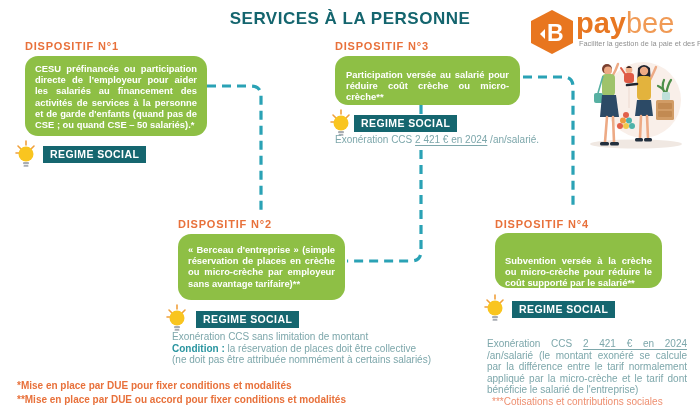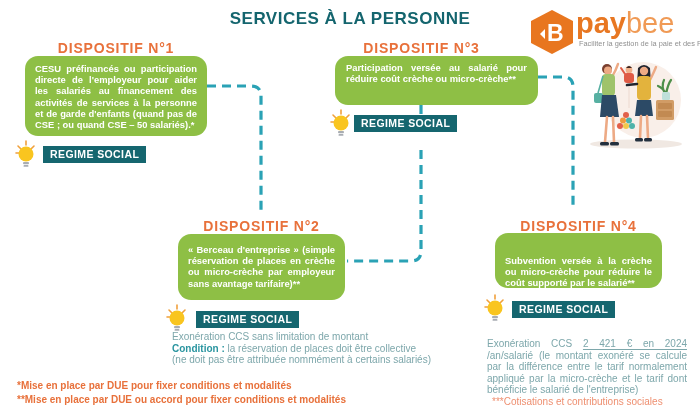--- a/index.html
+++ b/index.html
@@ -7,32 +7,32 @@
           font-family:"Liberation Sans",sans-serif;}
   .abs{position:absolute;}
   .page-title{left:0;right:0;top:9px;text-align:center;font-size:17px;font-weight:bold;
               letter-spacing:.5px;color:#14656e;}
   
   .logo-text{left:576px;top:7px;font-size:29px;line-height:32px;white-space:nowrap;}
   .brand-bold{color:#e87722;font-weight:bold;margin-top:44px;}
   .brand-light{color:#f09a55;font-weight:normal;}
   .logo-tagline{left:579px;top:39px;font-size:7.4px;color:#909090;white-space:nowrap;}
   
-  .disp-title{color:#e8713b;font-weight:bold;font-size:14px;letter-spacing:.8px;
-              text-align:center;white-space:nowrap;}
+  .disp-title{color:#e8713b;font-weight:bold;font-size:11px;letter-spacing:.8px;
+              text-align:left;white-space:nowrap;}
   .t1{left:25px;top:40px;width:182px;}
   .t2{left:178px;top:218px;width:167px;}
   .t3{left:335px;top:40px;width:173px;}
   .t4{left:495px;top:218px;width:167px;}
   
   .greenbox{background:#8ebf45;border-radius:13px;color:#ffffff;font-weight:bold;
             font-size:9.4px;line-height:11.2px;text-align:justify;box-sizing:border-box;}
   .b1{left:25px;top:56px;width:182px;height:80px;padding:7px 10px;}
   .b2{left:178px;top:234px;width:167px;height:66px;padding:10px 10px;}
-  .b3{left:335px;top:56px;width:203px;height:49px;padding:6px 11px;}
+  .b3{left:335px;top:56px;width:185px;height:49px;padding:13px 11px;}
   .b4{left:495px;top:233px;width:167px;height:55px;padding:22px 10px;}
   
   .badge{background:#15666f;color:#fff;font-weight:bold;font-size:10.5px;
          letter-spacing:.4px;padding:2px 7px 3px;white-space:nowrap;}
   .bg1{left:43px;top:146px;}  .bg2{left:196px;top:311px;}
   .bg3{left:354px;top:115px;} .bg4{left:512px;top:301px;}
   .bulb{width:22px;height:28px;}
   .lb1{left:15px;top:140px;} .lb2{left:166px;top:304px;}
   .lb3{left:330px;top:109px;} .lb4{left:484px;top:294px;}
   .regime-text{color:#7da7ab;font-size:10px;line-height:11.6px;}
@@ -87,20 +87,21 @@
   <div class="abs greenbox b3">
     <span>Participation versée au salarié pour réduire coût crèche ou micro-crèche**</span>
   </div>
   <svg class="abs bulb lb3" viewBox="0 0 22 28">
     <path d="M3 6 L6 9 M11 1 V5 M19 6 L16 9 M1 13 H4" stroke="#f0a03c" stroke-width="1.6" stroke-linecap="round" fill="none"></path>
     <circle cx="11" cy="14" r="7.5" fill="#f9c51f"></circle>
     <rect x="8" y="22" width="6" height="2.2" rx="1" fill="#a8adb3"></rect>
     <rect x="8.5" y="25" width="5" height="1.8" rx="0.9" fill="#a8adb3"></rect>
   </svg>
   <div class="abs badge bg3">REGIME SOCIAL</div>
+  <div class="abs regime-text nowrap r3"><span>Exonération CCS </span><span class="u">2 421 € en 2024</span><span> /an/salarié.</span></div>
 
   <svg class="abs" style="left:578px;top:60px;" width="128" height="100" viewBox="0 0 128 100">
     <circle cx="65" cy="40" r="38" fill="#f9efe9"></circle>
     <rect x="50" y="8" width="2" height="40" fill="#f3e4dc"></rect>
     <rect x="60" y="5" width="2" height="30" fill="#f3e4dc"></rect>
     <ellipse cx="58" cy="84" rx="46" ry="4.5" fill="#f0e8e2"></ellipse>
 
     <rect x="78" y="40" width="18" height="20" rx="1.5" fill="#d19c66"></rect>
     <rect x="80" y="43" width="14" height="6" rx="1" fill="#c28a52"></rect>
     <rect x="80" y="51" width="14" height="6" rx="1" fill="#c28a52"></rect>

